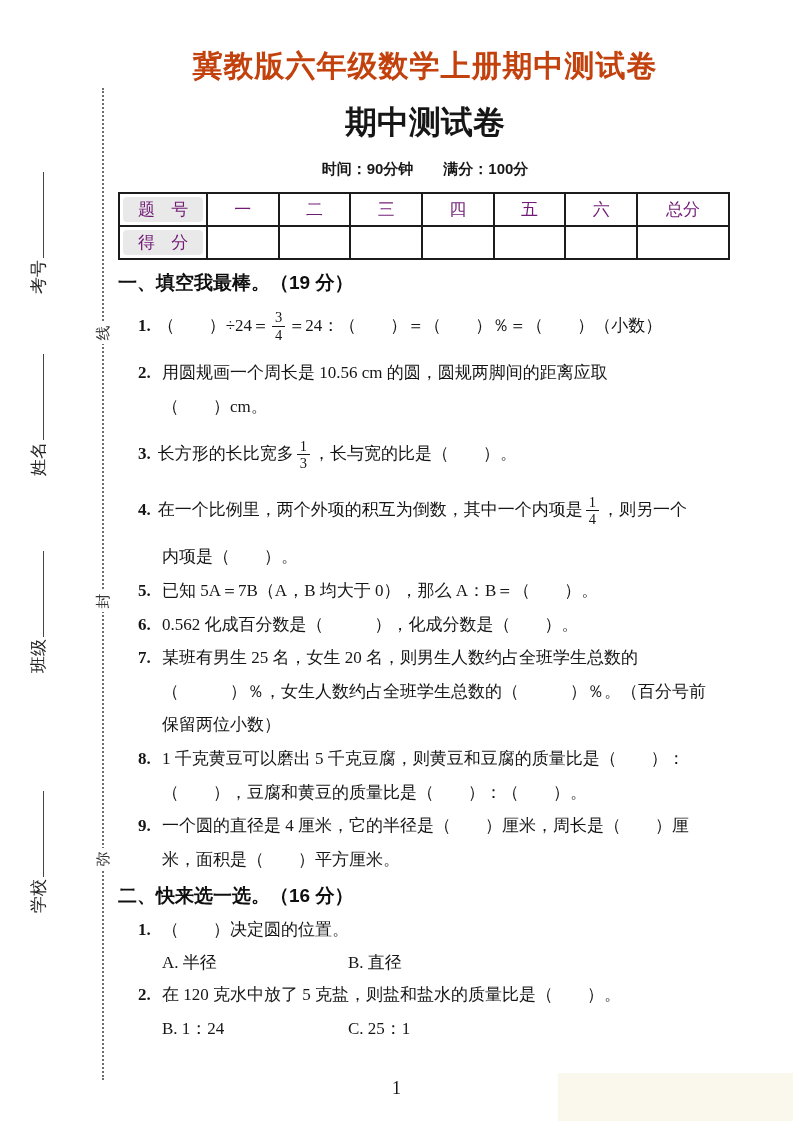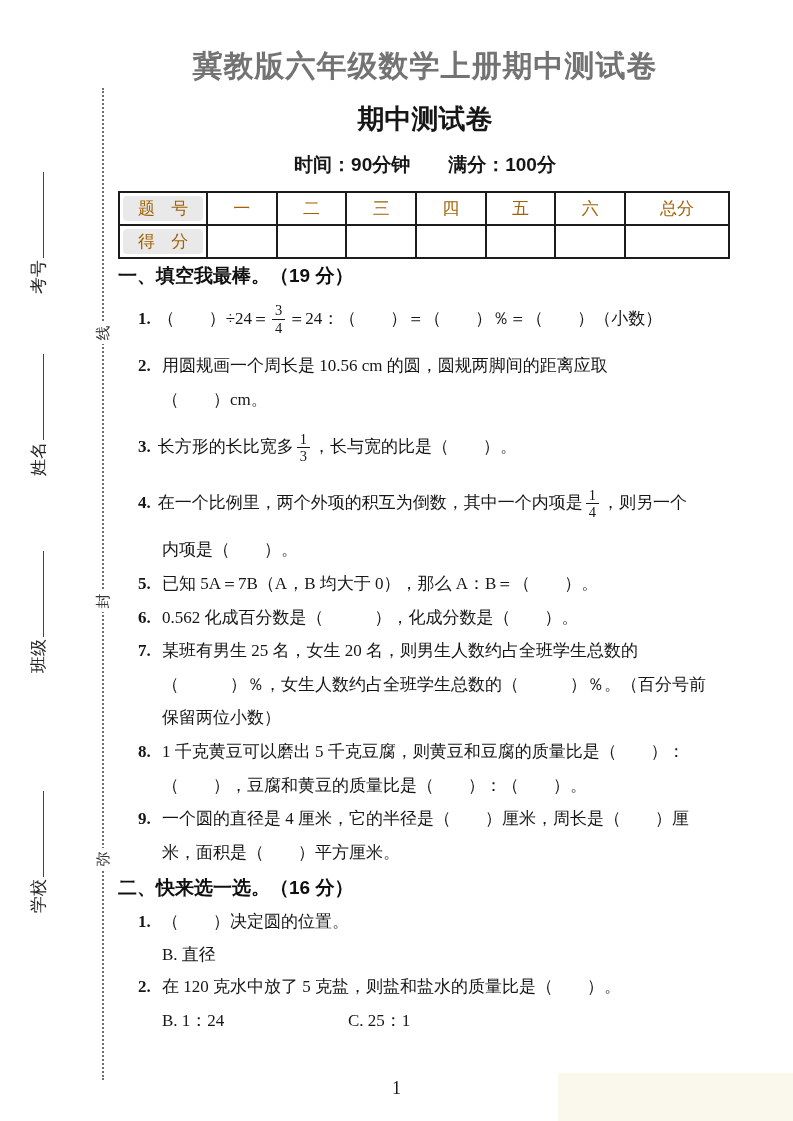--- a/index.html
+++ b/index.html
@@ -24,45 +24,45 @@
     transform:rotate(-90deg); font-size:17px; color:#222;
   }
   .vgroup .vline {
     display:inline-block; width:86px; border-bottom:1.6px solid #444;
     height:12px; margin-left:2px;
   }
   
   .content { position:absolute; left:118px; top:0; width:614px; }
   .title {
     margin-top:46px; text-align:center; font-size:30px; font-weight:700;
-    letter-spacing:1px; font-family:"Liberation Sans","DejaVu Sans",sans-serif; color:#737373;
+    letter-spacing:1px; font-family:"Liberation Sans","DejaVu Sans",sans-serif; color:#c2410c;
   }
   .subtitle {
-    margin-top:14px; text-align:center; font-size:27px; font-weight:700;
+    margin-top:14px; text-align:center; font-size:32px; font-weight:700;
     font-family:"Liberation Sans","DejaVu Sans",sans-serif;
   }
   .info {
-    margin-top:15px; text-align:center; font-size:19px; font-weight:700;
+    margin-top:15px; text-align:center; font-size:15px; font-weight:700;
     font-family:"Liberation Sans","DejaVu Sans",sans-serif;
   }
   
   table.score { margin-top:13px; border-collapse:collapse; width:612px; table-layout:fixed; }
   table.score td {
     border:2px solid #1c1c1c; height:33px; text-align:center;
-    font-size:17px; color:#a16207; padding:0;
+    font-size:17px; color:#701a75; padding:0;
   }
   td.labcol { width:88px; }
-  td.sumcol { width:104px; }
+  td.sumcol { width:92px; }
   .pill {
     display:inline-block; background:#e9e9e9; border-radius:4px;
     padding:1px 9px; letter-spacing:6px; text-indent:6px; white-space:nowrap;
   }
   
   .sec-heading {
-    margin-top:4px; font-size:19px; font-weight:700;
+    margin-top:10px; font-size:19px; font-weight:700;
     font-family:"Liberation Sans","DejaVu Sans",sans-serif; color:#0f0f0f;
   }
   .question { position:relative; padding-left:44px; font-size:17px; }
   .qline { position:relative; margin:9px 0; line-height:1.45; }
   .qline.tall { margin:4px 0; display:flex; align-items:center; min-height:52px; }
   .qnum { position:absolute; left:-24px; font-weight:700; }
   .qline.tall .qnum { position:static; margin-left:-24px; margin-right:7px; }
   .frac {
     display:inline-flex; flex-direction:column; align-items:center;
     vertical-align:middle; margin:0 3px; font-size:14.5px; line-height:1.12;
@@ -231,20 +231,21 @@
     </div>
 
     <div class="sec-heading">二、快来选一选。（16 分）</div>
 
     <div class="question">
       <div class="qline">
         <span class="qnum">1.</span>
         <span>（　　）决定圆的位置。</span>
       </div>
       <div class="opts">
+        <span class="opt">A. 半径</span>
         <span class="opt">B. 直径</span>
       </div>
     </div>
 
     <div class="question">
       <div class="qline">
         <span class="qnum">2.</span>
         <span>在 120 克水中放了 5 克盐，则盐和盐水的质量比是（　　）。</span>
       </div>
       <div class="opts">

